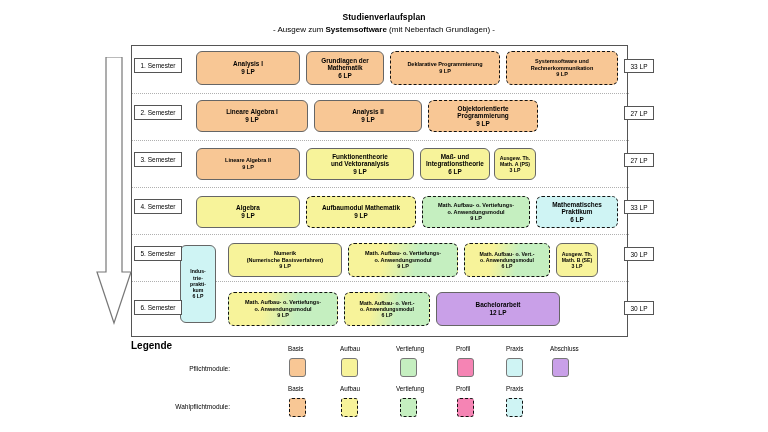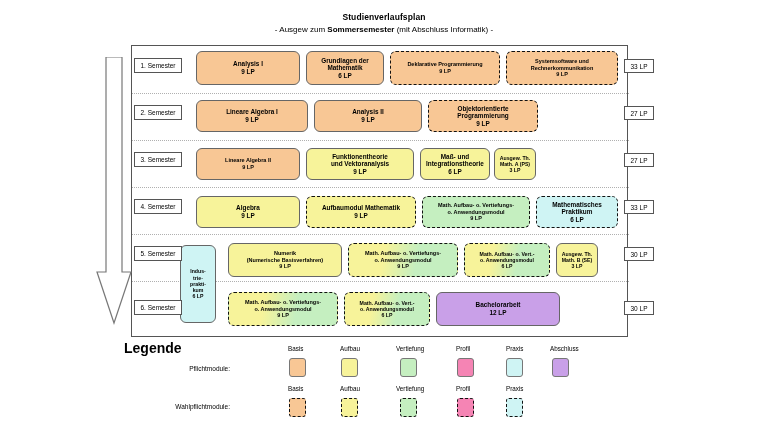--- a/index.html
+++ b/index.html
@@ -94,22 +94,22 @@
 
   
   #arrow{
     position:absolute;left:93px;top:57px;
     width:42px;height:268px;
     z-index:2;
   }
 
   
   #legend-title{
-    position:absolute;left:124px;top:340px;
-    font-size:14px;font-weight:bold;
+    position:absolute;left:131px;top:340px;
+    font-size:10px;font-weight:bold;
   }
   .legend-rowlabel{
     position:absolute;
     font-size:6.5px;
     text-align:right;
     width:120px;
   }
   .legend-cat{
     position:absolute;
     font-size:6.3px;
@@ -123,21 +123,21 @@
     box-sizing:border-box;
   }
   .sw.solid{border:1px solid #777;}
   .sw.dashed{border:1.6px dashed #111;}
 </style>
 </head>
 <body>
 
 <div id="title-block">
   <span id="title-main">Studienverlaufsplan</span>
-  <span id="title-sub"><span>- Ausgew zum </span><span class="b">Sommersemester</span><span> (mit Abschluss Informatik) -</span></span>
+  <span id="title-sub"><span>- Ausgew zum </span><span class="b">Systemsoftware</span><span> (mit Nebenfach Grundlagen) -</span></span>
 </div>
 
 <svg id="arrow" viewBox="0 0 42 268">
   <polygon points="13,0 29,0 29,215 38,215 21,266 4,215 13,215" fill="#ffffff" stroke="#777" stroke-width="1.2"></polygon>
 </svg>
 
 <div id="plan-frame">
   <div class="row-sep" style="top:47px;"></div>
   <div class="row-sep" style="top:94px;"></div>
   <div class="row-sep" style="top:141px;"></div>

